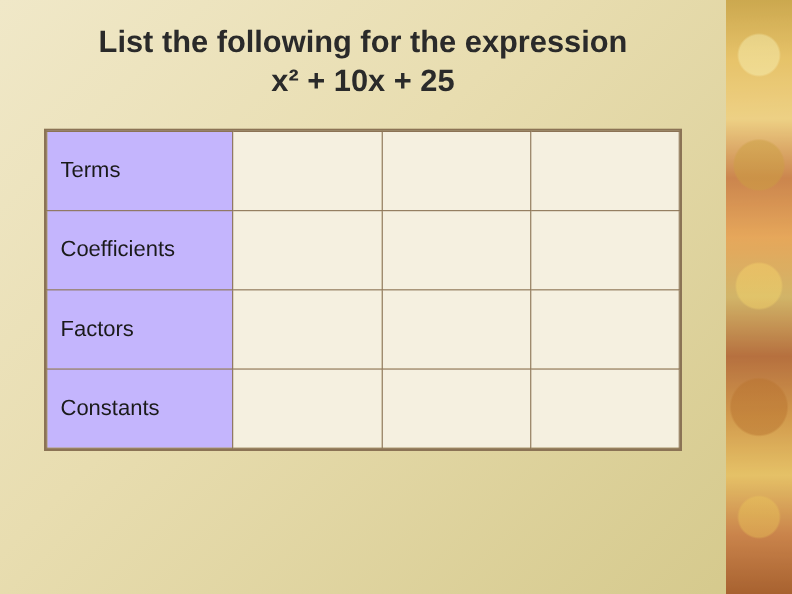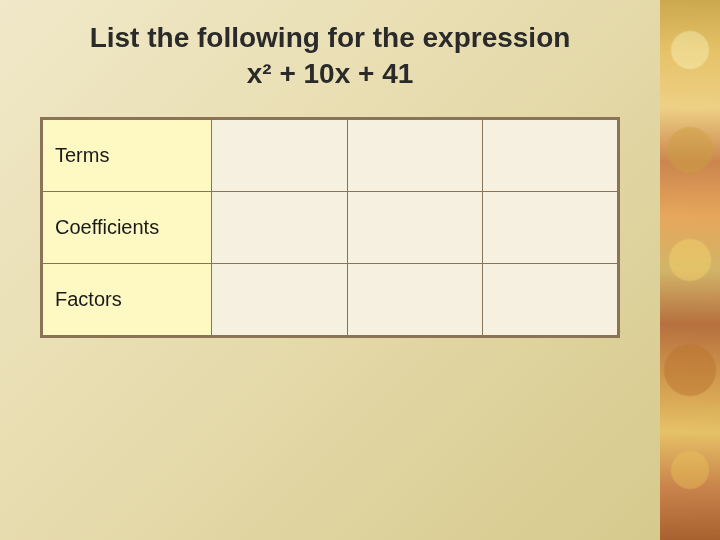--- a/index.html
+++ b/index.html
@@ -89,21 +89,21 @@
     table {
       width: 100%;
       border-collapse: collapse;
     }
 
     td {
       border: 1.5px solid #8b7355;
       height: 72px;
       padding: 8px 12px;
       vertical-align: middle;
-      background: #fef9c3;
+      background: #c4b5fd;
     }
 
     td:first-child {
       width: 170px;
       font-size: 20px;
       font-weight: normal;
       color: #1a1a1a;
     }
 
     td:not(:first-child) {
@@ -114,21 +114,21 @@
 </head>
 <body>
 
 <div class="bg-layer"></div>
 <div class="right-decoration"></div>
 
 <div class="main-content">
 
   <div class="title">
     <span>List the following for the expression</span><br>
-    <span>x² + 10x + 41</span>
+    <span>x² + 10x + 25</span>
   </div>
 
   <div class="table-container">
     <table>
       <tbody id="table-body">
       <tr>
             <td>Terms</td>
             <td></td>
             <td></td>
             <td></td>
@@ -138,17 +138,23 @@
             <td></td>
             <td></td>
             <td></td>
           </tr>
           <tr>
             <td>Factors</td>
             <td></td>
             <td></td>
             <td></td>
           </tr>
+          <tr>
+            <td>Constants</td>
+            <td></td>
+            <td></td>
+            <td></td>
+          </tr>
         </tbody>
     </table>
   </div>
 
 </div>
 
 </body></html>

